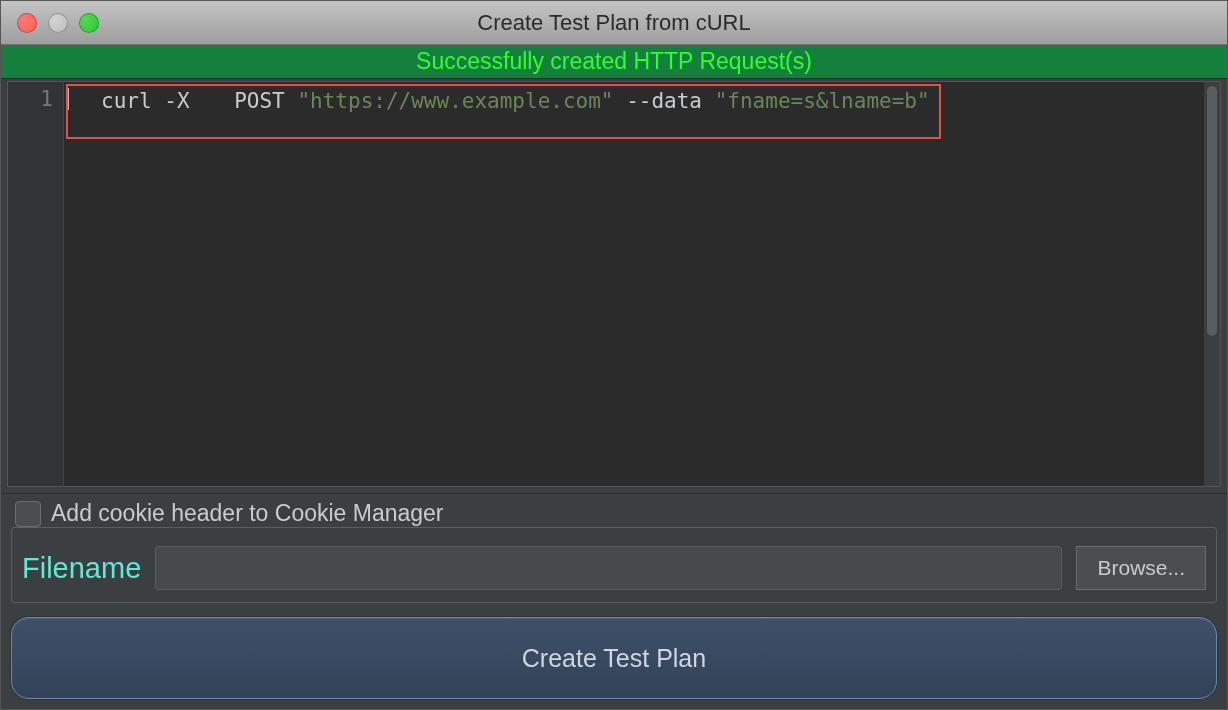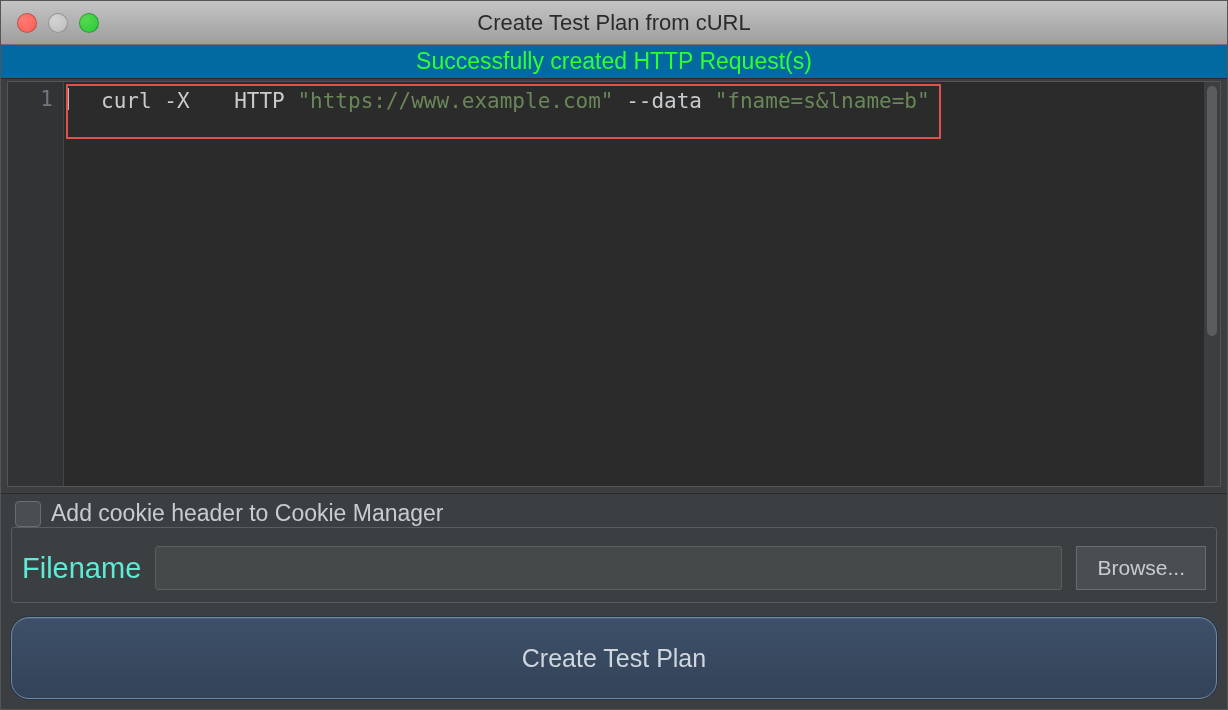--- a/index.html
+++ b/index.html
@@ -45,21 +45,21 @@
     left: 0; right: 0;
     text-align: center;
     font-size: 22px;
     color: #2b2b2b;
     pointer-events: none;
   }
 
   
   .status-bar {
     height: 34px;
-    background: #0369a1;
+    background: #15803d;
     display: flex;
     align-items: center;
     justify-content: center;
     font-size: 23px;
     color: #2fff2f;
     border-bottom: 1px solid #2b2b2b;
   }
 
   
   .editor-wrap {
@@ -215,21 +215,21 @@
     </div>
     <div class="titlebar-title">Create Test Plan from cURL</div>
   </div>
 
   <div class="status-bar">Successfully created HTTP Request(s)</div>
 
   <div class="editor-wrap">
     <div class="gutter">
       <div>1</div>
     </div>
-    <div class="code-area"><span class="cursor"></span><span class="code-line"><span class="tok-kw">curl</span> <span class="tok-flag">-X</span> <span class="tok-kw">HTTP</span> <span class="tok-str">"https://www.example.com"</span> <span class="tok-flag">--data</span> <span class="tok-str">"fname=s&amp;lname=b"</span></span>
+    <div class="code-area"><span class="cursor"></span><span class="code-line"><span class="tok-kw">curl</span> <span class="tok-flag">-X</span> <span class="tok-kw">POST</span> <span class="tok-str">"https://www.example.com"</span> <span class="tok-flag">--data</span> <span class="tok-str">"fname=s&amp;lname=b"</span></span>
       <div class="code-highlight-box"></div>
     </div>
     <div class="editor-scrollbar">
       <div class="editor-thumb"></div>
     </div>
   </div>
 
   <div class="controls">
     <div class="checkbox-row">
       <div class="checkbox"></div>

